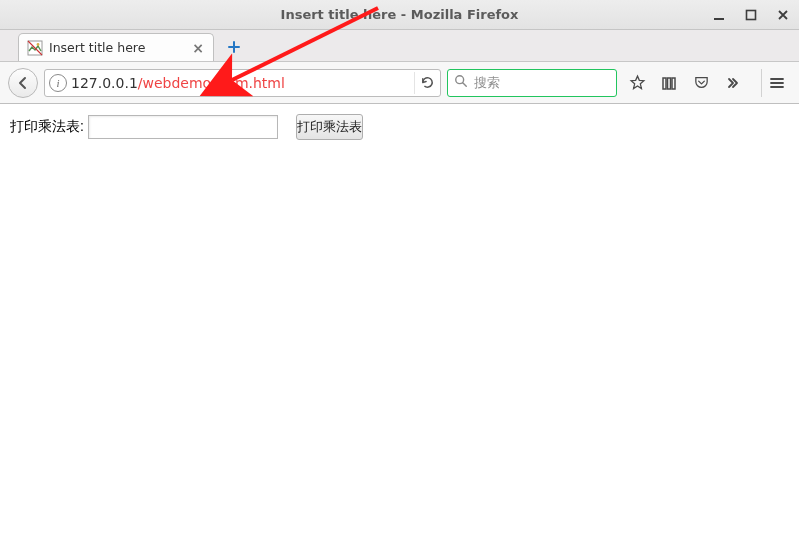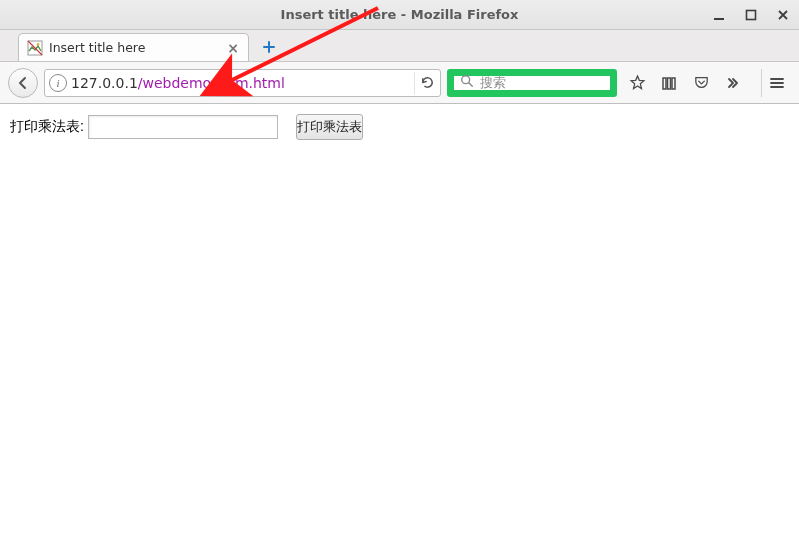--- a/index.html
+++ b/index.html
@@ -56,21 +56,21 @@
     height: 32px;
     background: #eceaeb;
     border-bottom: 1px solid #c7c7c7;
     display: flex;
     align-items: flex-end;
     padding-left: 18px;
     padding-top: 4px;
   }
   .tab {
     height: 28px;
-    width: 231px;
+    width: 196px;
     background: #fdfdfd;
     border: 1px solid #c0c0c0;
     border-bottom: none;
     border-radius: 5px 5px 0 0;
     display: flex;
     align-items: center;
     padding: 8px 8px;
     gap: 6px;
     font-size: 12.5px;
     color: #333;
@@ -131,31 +131,31 @@
     color:#6b6b6b; font-size:11px; font-style: italic; font-family: Georgia, serif;
     cursor: pointer;
   }
   .urlbar .url-text {
     flex: 1;
     font-size: 14px;
     white-space: nowrap; overflow:hidden;
     color: #333;
     cursor: text;
   }
-  .urlbar .url-text .dim { color: #a21caf; }
+  .urlbar .url-text .dim { color: #ef4444; }
   .urlbar .reload {
     width: 22px; height: 22px;
     display:flex; align-items:center; justify-content:center;
     color:#5a5a5a; cursor:pointer;
     border-left: 1px solid #e4e4e4;
     padding-left: 4px;
   }
   .searchbar {
     width: 170px; height: 28px;
-    border: 7px solid #22c55e;
+    border: 1px solid #22c55e;
     border-radius: 3px;
     background: #fff;
     display: flex; align-items: center;
     padding: 0 6px; gap: 6px;
   }
   .searchbar .mag { color:#8a8a8a; }
   .searchbar input {
     border: none; outline: none;
     flex: 1; font-size: 13px; color:#333;
     background: transparent;

